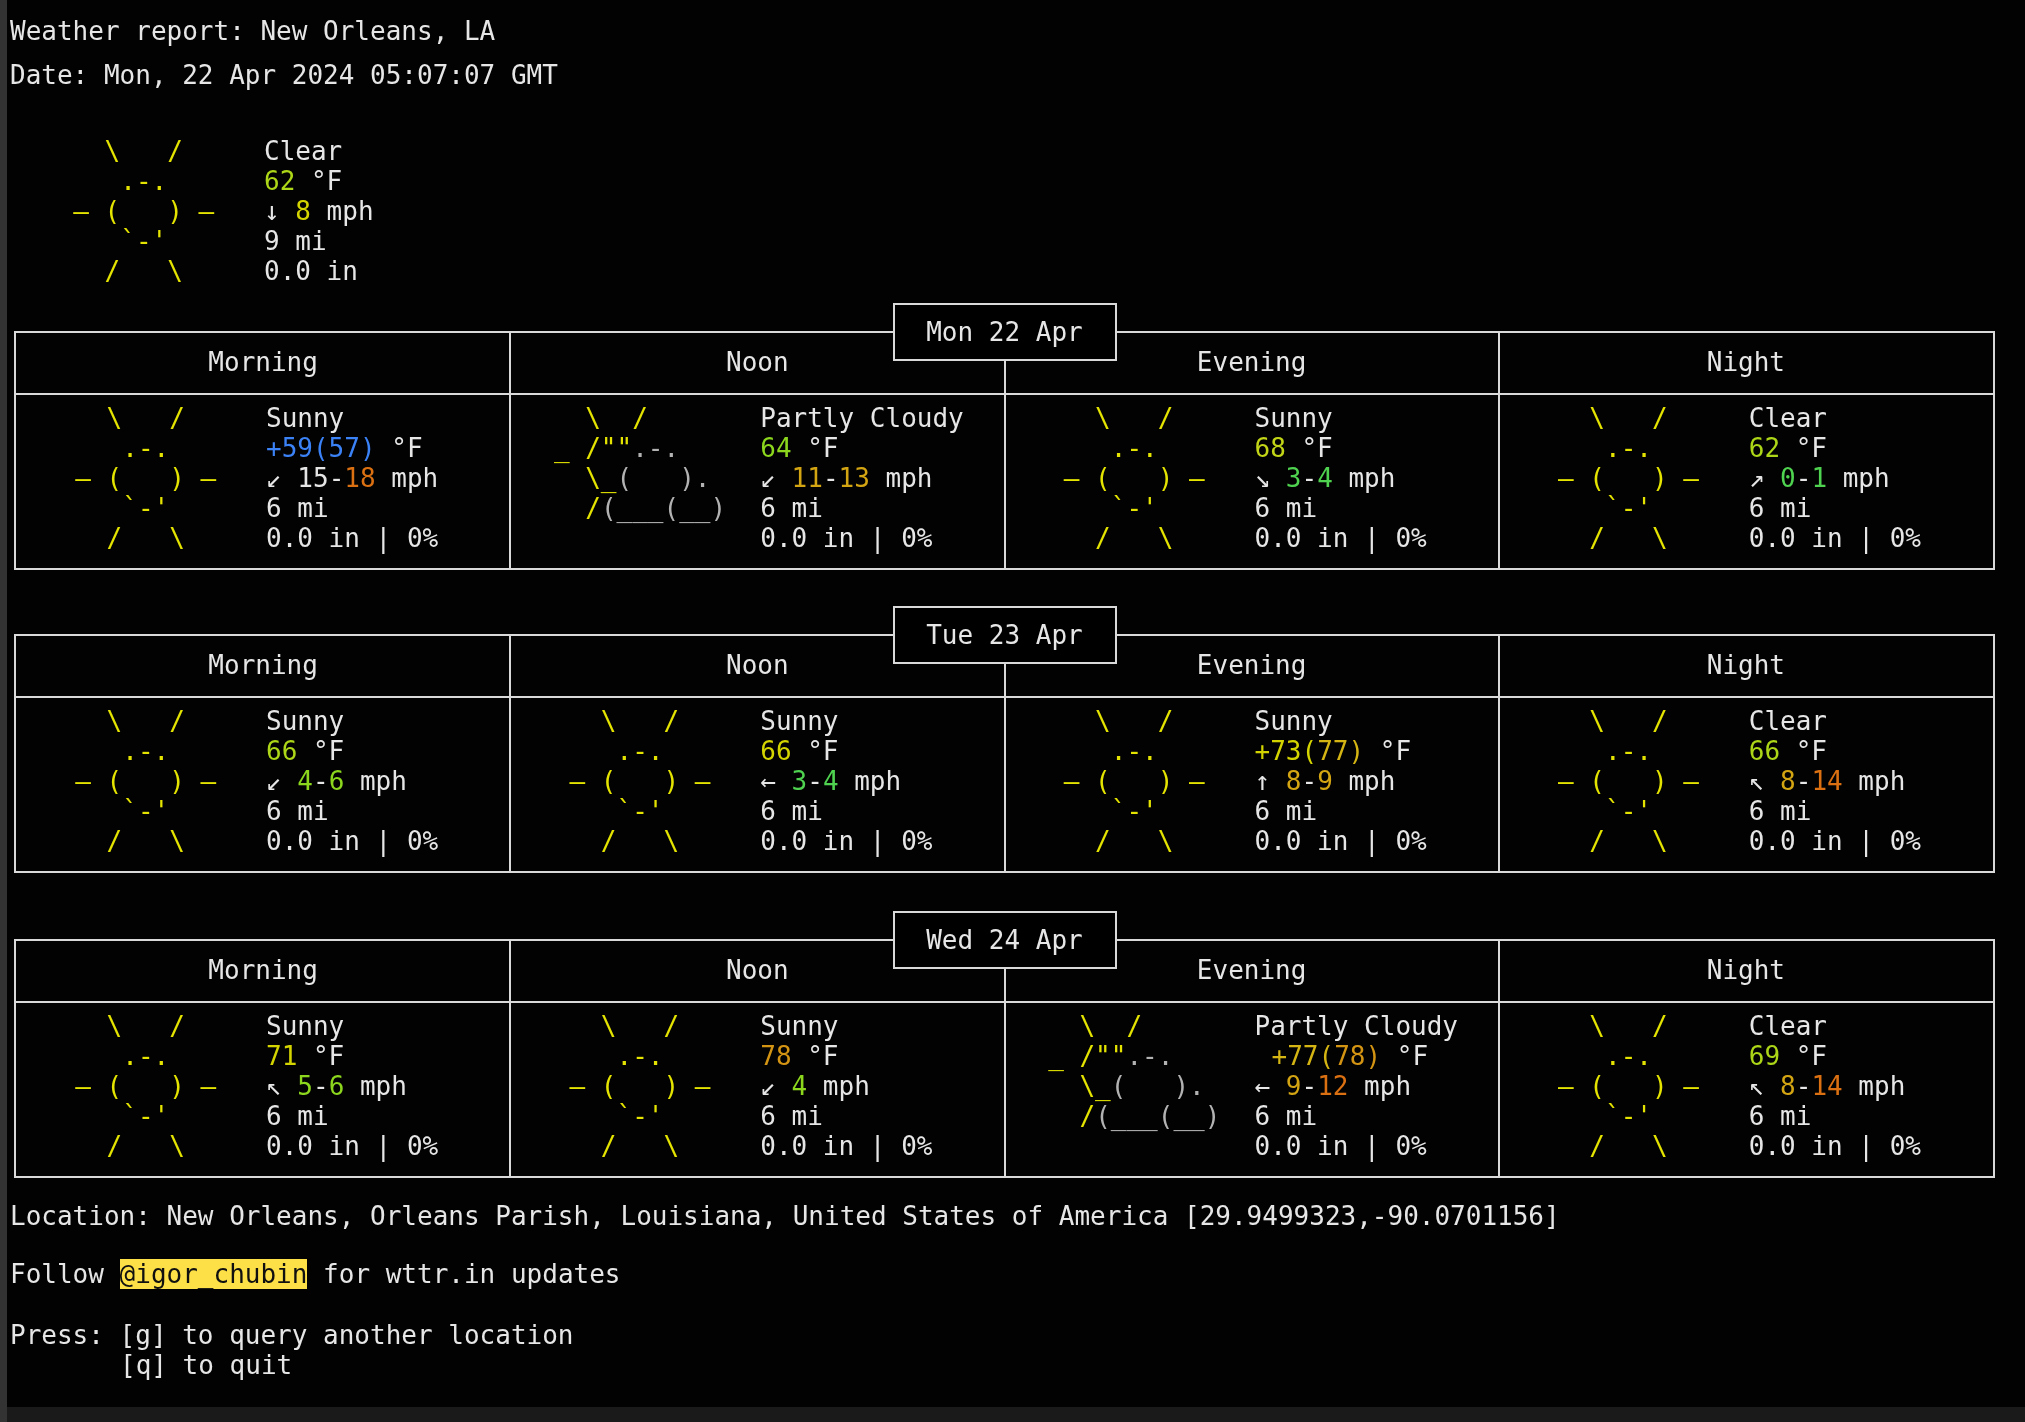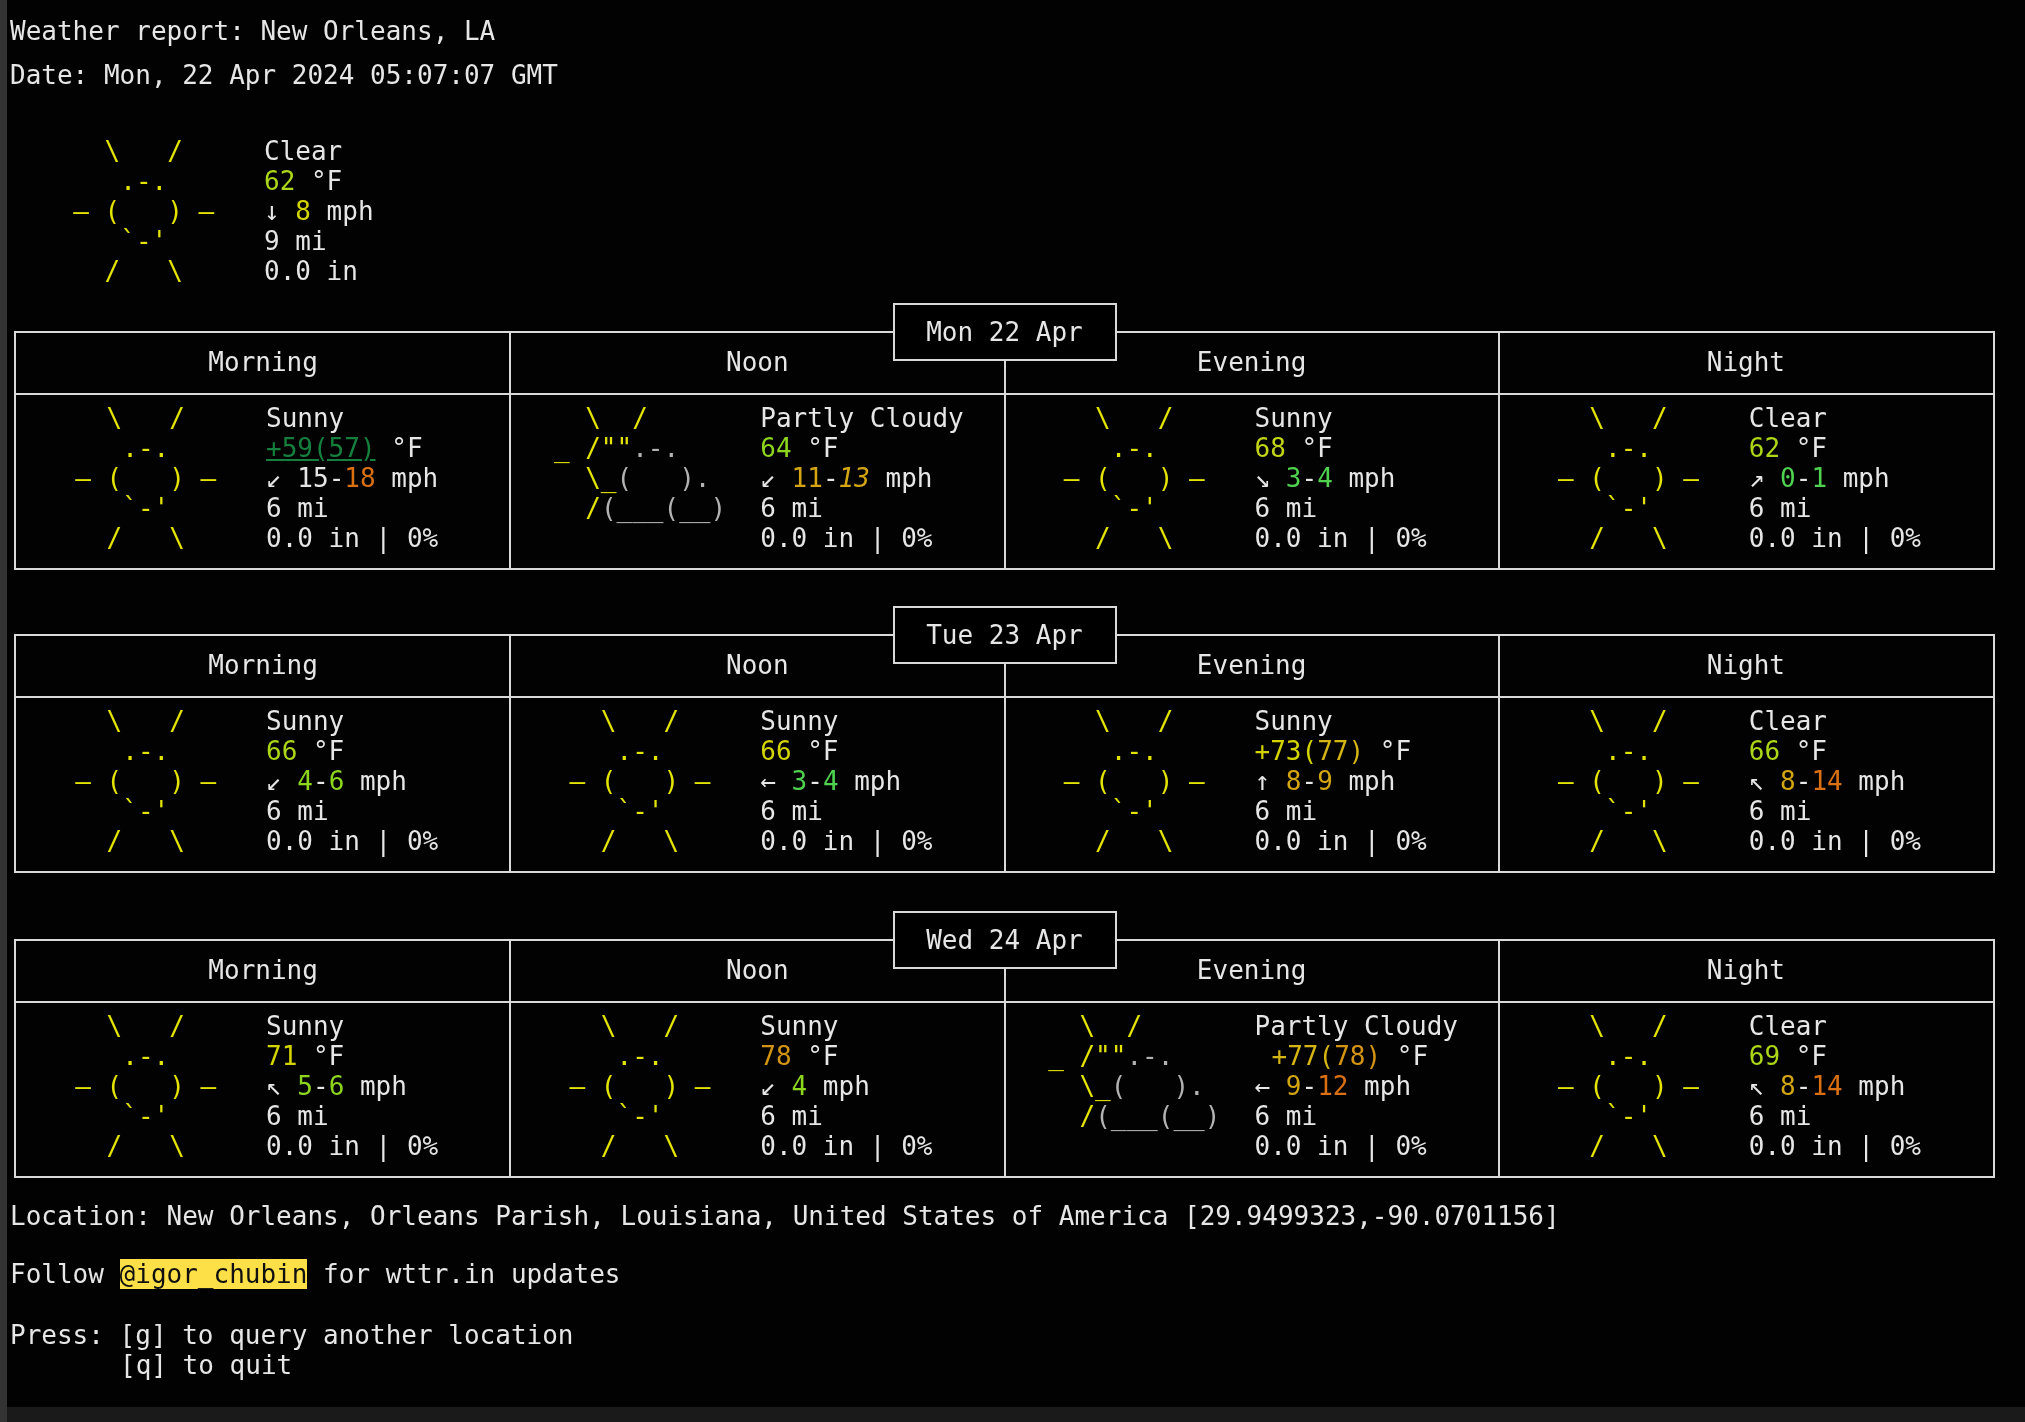--- a/index.html
+++ b/index.html
@@ -65,38 +65,38 @@
         <div class="cell" style="left: 0%;">
           <div class="panel">
             <pre class="art"><span style="color: rgb(228, 228, 0);">    \   /</span>
 <span style="color: rgb(228, 228, 0);">     .-.</span>
 <span style="color: rgb(228, 228, 0);">  ‒ (   ) ‒</span>
 <span style="color: rgb(228, 228, 0);">     `-'</span>
 <span style="color: rgb(228, 228, 0);">    /   \</span>
 </pre>
             <div class="ptext">
               <div class="pline"><span style="color: rgb(230, 230, 230);">Sunny</span></div>
-              <div class="pline"><span style="color: #15803d; text-decoration: underline;">+59(57)</span><span style="color: rgb(230, 230, 230);"> °F</span></div>
+              <div class="pline"><span style="color: #3b82f6;">+59(57)</span><span style="color: rgb(230, 230, 230);"> °F</span></div>
               <div class="pline"><span style="color: rgb(230, 230, 230);">↙ </span><span style="color: #e5e5e5;">15</span><span style="color: rgb(230, 230, 230);">-</span><span style="color: rgb(218, 112, 18);">18</span><span style="color: rgb(230, 230, 230);"> mph</span></div>
               <div class="pline"><span style="color: rgb(230, 230, 230);">6 mi</span></div>
               <div class="pline"><span style="color: rgb(230, 230, 230);">0.0 in | 0%</span></div>
             </div>
           </div>
         </div>
         <div class="cell" style="left: 25%;">
           <div class="panel">
             <pre class="art"><span style="color: rgb(228, 228, 0);">   \  /</span>
 <span style="color: rgb(228, 228, 0);"> _ /""</span><span style="color: rgb(178, 178, 178);">.-.</span>
 <span style="color: rgb(228, 228, 0);">   \_</span><span style="color: rgb(178, 178, 178);">(   ).</span>
 <span style="color: rgb(228, 228, 0);">   /</span><span style="color: rgb(178, 178, 178);">(___(__)</span>
 </pre>
             <div class="ptext">
               <div class="pline"><span style="color: rgb(230, 230, 230);">Partly Cloudy</span></div>
               <div class="pline"><span style="color: rgb(140, 214, 30);">64</span><span style="color: rgb(230, 230, 230);"> °F</span></div>
-              <div class="pline"><span style="color: rgb(230, 230, 230);">↙ </span><span style="color: rgb(212, 165, 19);">11</span><span style="color: rgb(230, 230, 230);">-</span><span style="color: rgb(212, 165, 19); font-style: italic;">13</span><span style="color: rgb(230, 230, 230);"> mph</span></div>
+              <div class="pline"><span style="color: rgb(230, 230, 230);">↙ </span><span style="color: rgb(212, 165, 19);">11</span><span style="color: rgb(230, 230, 230);">-</span><span style="color: rgb(212, 165, 19);">13</span><span style="color: rgb(230, 230, 230);"> mph</span></div>
               <div class="pline"><span style="color: rgb(230, 230, 230);">6 mi</span></div>
               <div class="pline"><span style="color: rgb(230, 230, 230);">0.0 in | 0%</span></div>
             </div>
           </div>
         </div>
         <div class="cell" style="left: 50%;">
           <div class="panel">
             <pre class="art"><span style="color: rgb(228, 228, 0);">    \   /</span>
 <span style="color: rgb(228, 228, 0);">     .-.</span>
 <span style="color: rgb(228, 228, 0);">  ‒ (   ) ‒</span>

